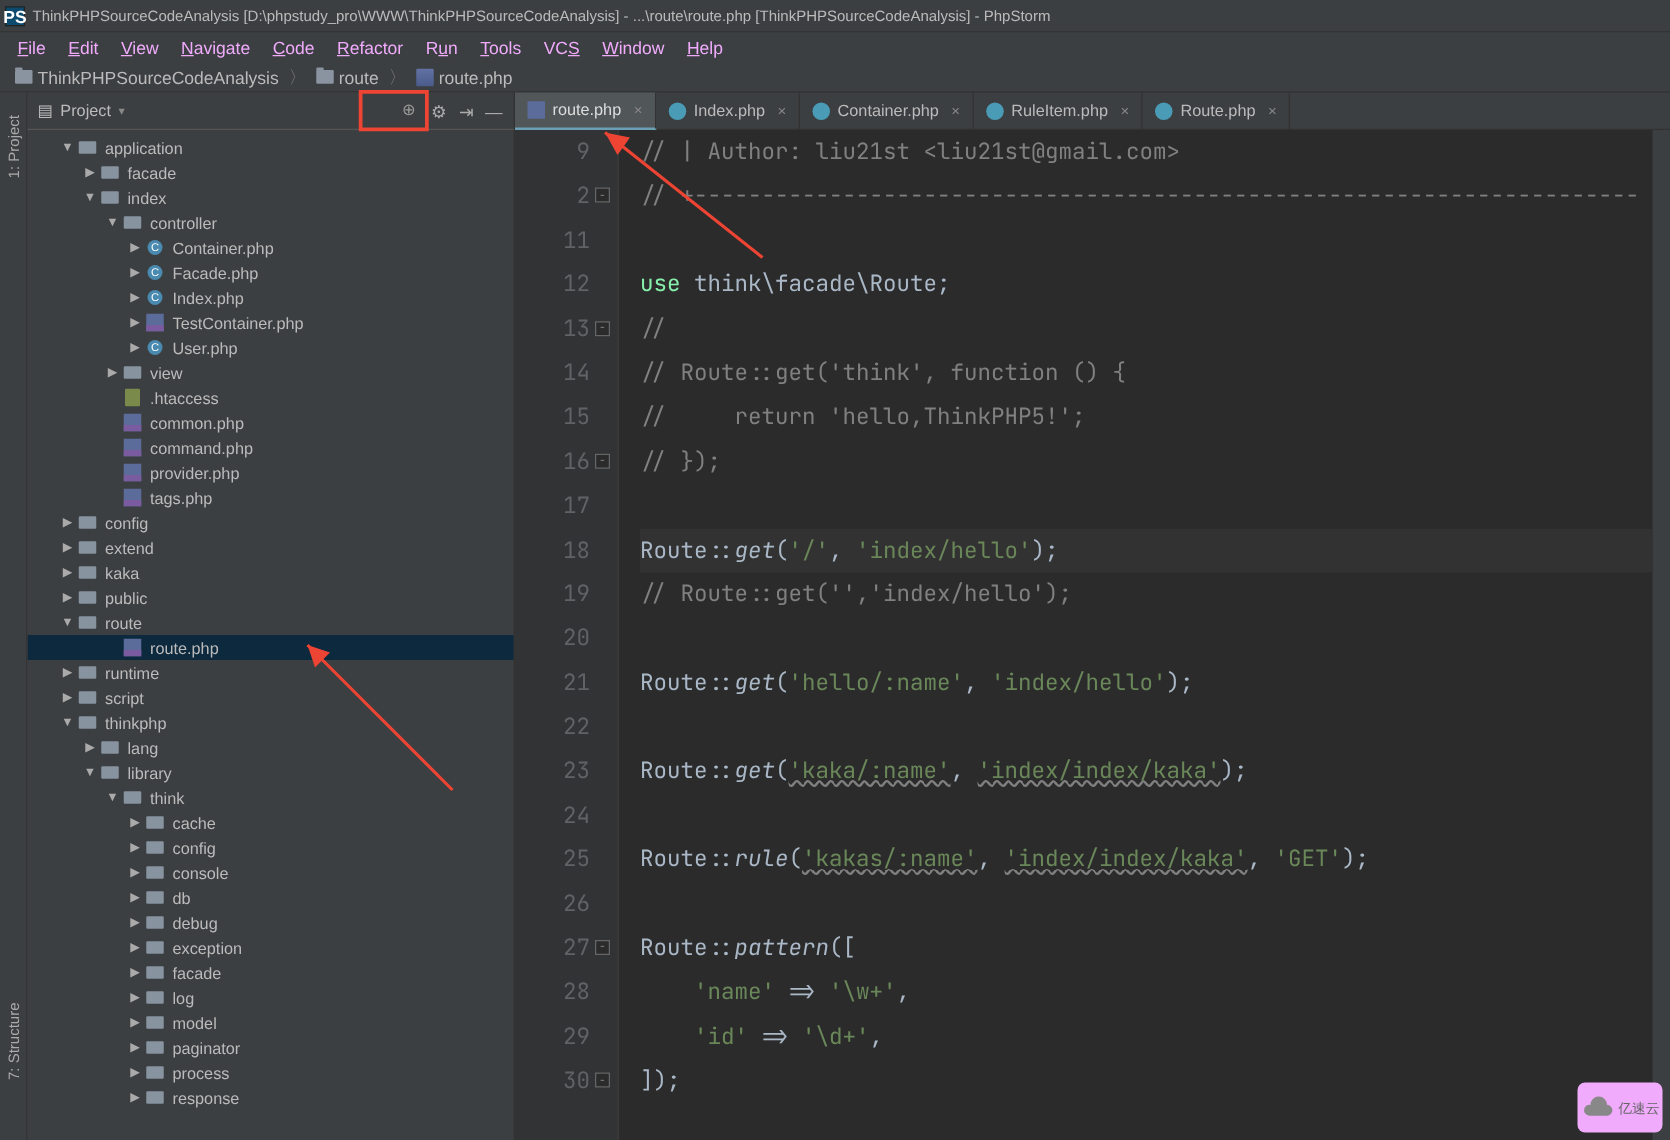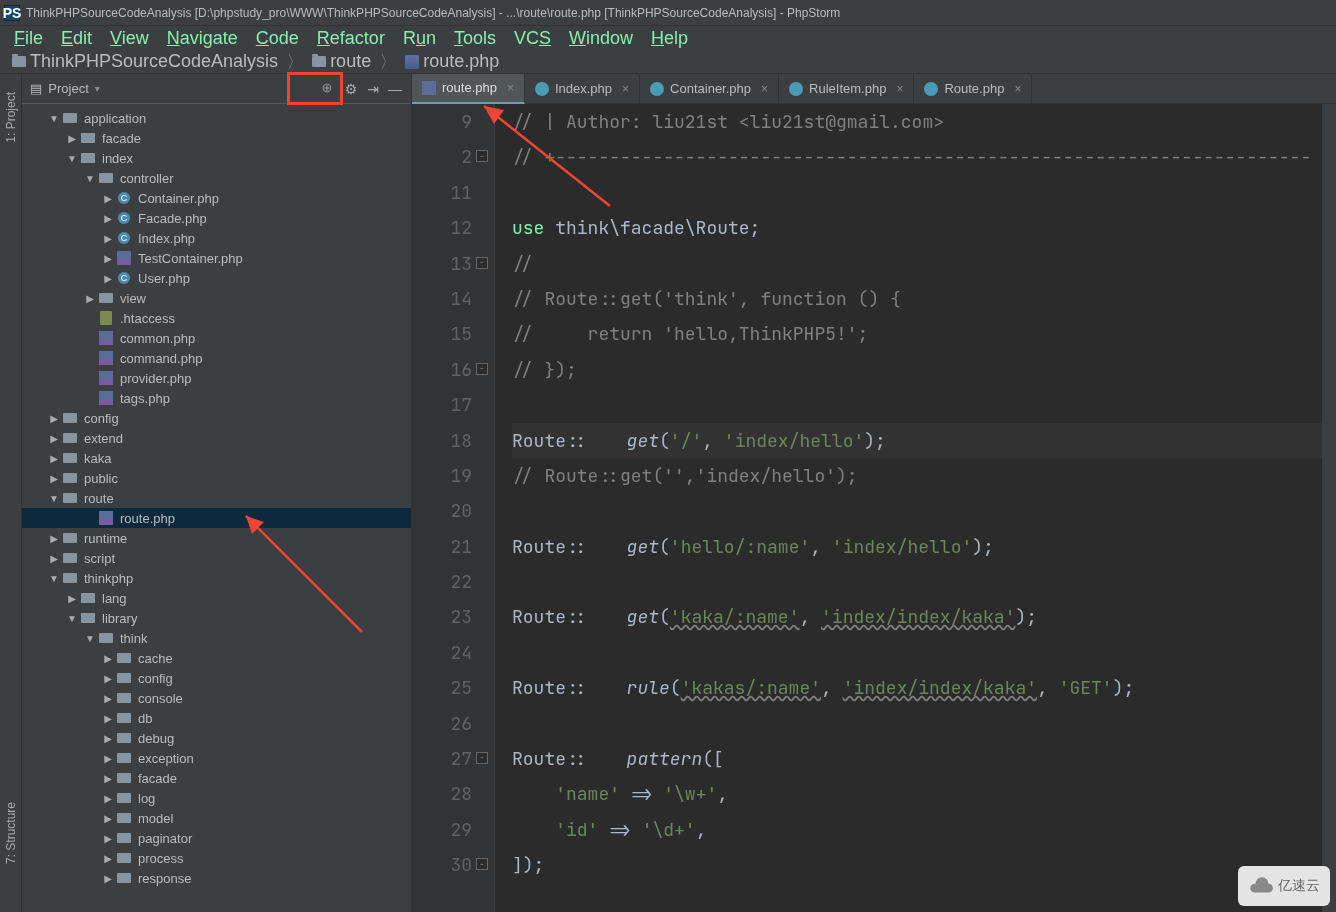--- a/index.html
+++ b/index.html
@@ -3,25 +3,25 @@
 <meta charset="utf-8">
 <style>
 * { margin: 0; padding: 0; box-sizing: border-box; }
 body { font-family: "Microsoft YaHei", "Segoe UI", sans-serif; font-size: 13px; background: #3c3f41; color: #bbb; overflow: hidden; width: 1336px; height: 912px; position: relative; }
 
 .titlebar { height: 26px; background: #3c3f41; display: flex; align-items: center; padding: 0 4px; border-bottom: 1px solid #323232; }
 .titlebar .ps-icon { width: 16px; height: 16px; background: #0c4a6e; color: #fff; font-size: 14px; font-weight: bold; display: flex; align-items: center; justify-content: center; margin-right: 6px; border: 1px solid #222; }
 .titlebar .title-text { color: #bbb; font-size: 12px; }
 
 .menubar { height: 24px; background: #3c3f41; display: flex; align-items: center; padding: 0 6px; gap: 2px; }
-.menubar .menu-item { padding: 2px 8px; color: #86efac; cursor: pointer; font-size: 18px; }
+.menubar .menu-item { padding: 2px 8px; color: #f0abfc; cursor: pointer; font-size: 14px; }
 .menubar .menu-item .u { text-decoration: underline; }
 
 .breadcrumb { height: 24px; background: #3c3f41; display: flex; align-items: center; padding: 0 8px; border-bottom: 1px solid #323232; }
-.crumb { display: flex; align-items: center; gap: 4px; color: #bbb; font-size: 18px; padding: 0 4px; }
+.crumb { display: flex; align-items: center; gap: 4px; color: #bbb; font-size: 14px; padding: 0 4px; }
 .crumb .sep { color: #7a7a7a; margin-left: 4px; }
 .folder-icon { width: 14px; height: 11px; background: #8a93a0; border-radius: 1px; position: relative; }
 .folder-icon::before { content: ""; position: absolute; top: -2px; left: 0; width: 6px; height: 2px; background: #8a93a0; border-radius: 1px 1px 0 0; }
 .php-icon { width: 14px; height: 14px; background: linear-gradient(#6272a4,#4a5a8a); border-radius: 1px; }
 
 .main { display: flex; height: calc(912px - 26px - 24px - 24px); }
 .side-tabs { width: 22px; background: #3c3f41; border-right: 1px solid #323232; display: flex; flex-direction: column; align-items: center; padding-top: 10px; gap: 60px; }
 .side-tab { writing-mode: vertical-rl; transform: rotate(180deg); font-size: 12px; color: #aaa; padding: 8px 2px; cursor: pointer; }
 
 .project-panel { width: 390px; background: #3c3f41; display: flex; flex-direction: column; border-right: 1px solid #323232; }
@@ -61,27 +61,27 @@
 .fold-mark { position: absolute; width: 12px; height: 12px; border: 1px solid #666; background: #2b2b2b; color: #888; font-size: 9px; display: flex; align-items: center; justify-content: center; cursor: pointer; }
 .code-lines { flex: 1; padding-left: 18px; position: relative; }
 .code-line { height: 35.4px; white-space: pre; }
 .code-line.hl { background: #323232; }
 .guide { position: absolute; left: 0; top: 0; bottom: 0; width: 1px; background: #404040; }
 
 .c-comment { color: #808080; }
 .c-keyword { color: #86efac; }
 .c-default { color: #a9b7c6; }
 .c-string { color: #6a8759; }
-.c-func { color: #ffc66d; margin-left: 39px; }
+.c-func { color: #ffc66d; }
 .c-op { color: #a9b7c6; }
 .c-static { color: #a9b7c6; font-style: italic; }
 .wavy { text-decoration: underline wavy #808080; }
 
 .arrow-red { position: absolute; pointer-events: none; z-index: 20; }
-.watermark { position: absolute; right: 6px; bottom: 6px; width: 92px; height: 40px; background: #e5e5e5; border-radius: 6px; display: flex; align-items: center; justify-content: center; color: #666; font-size: 14px; z-index: 50; }
+.watermark { position: absolute; right: 6px; bottom: 6px; width: 68px; height: 40px; background: #f0abfc; border-radius: 6px; display: flex; align-items: center; justify-content: center; color: #666; font-size: 11px; z-index: 50; }
 .scrollbar-track { width: 14px; background: #3c3f41; }
 </style>
 </head>
 <body>
 
 <div class="titlebar">
   <div class="ps-icon">PS</div>
   <div class="title-text">ThinkPHPSourceCodeAnalysis [D:\phpstudy_pro\WWW\ThinkPHPSourceCodeAnalysis] - ...\route\route.php [ThinkPHPSourceCodeAnalysis] - PhpStorm</div>
 </div>
 

